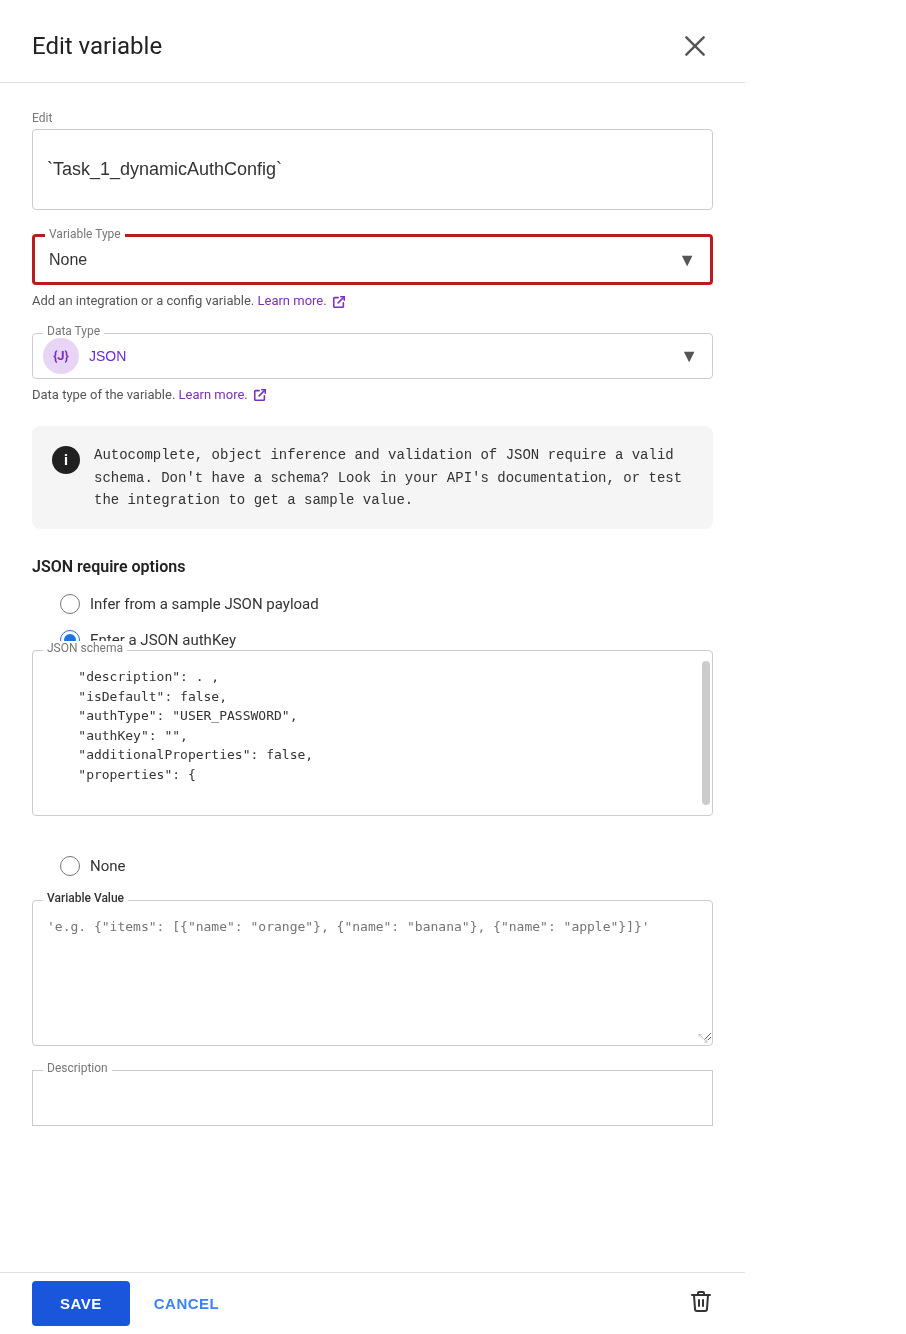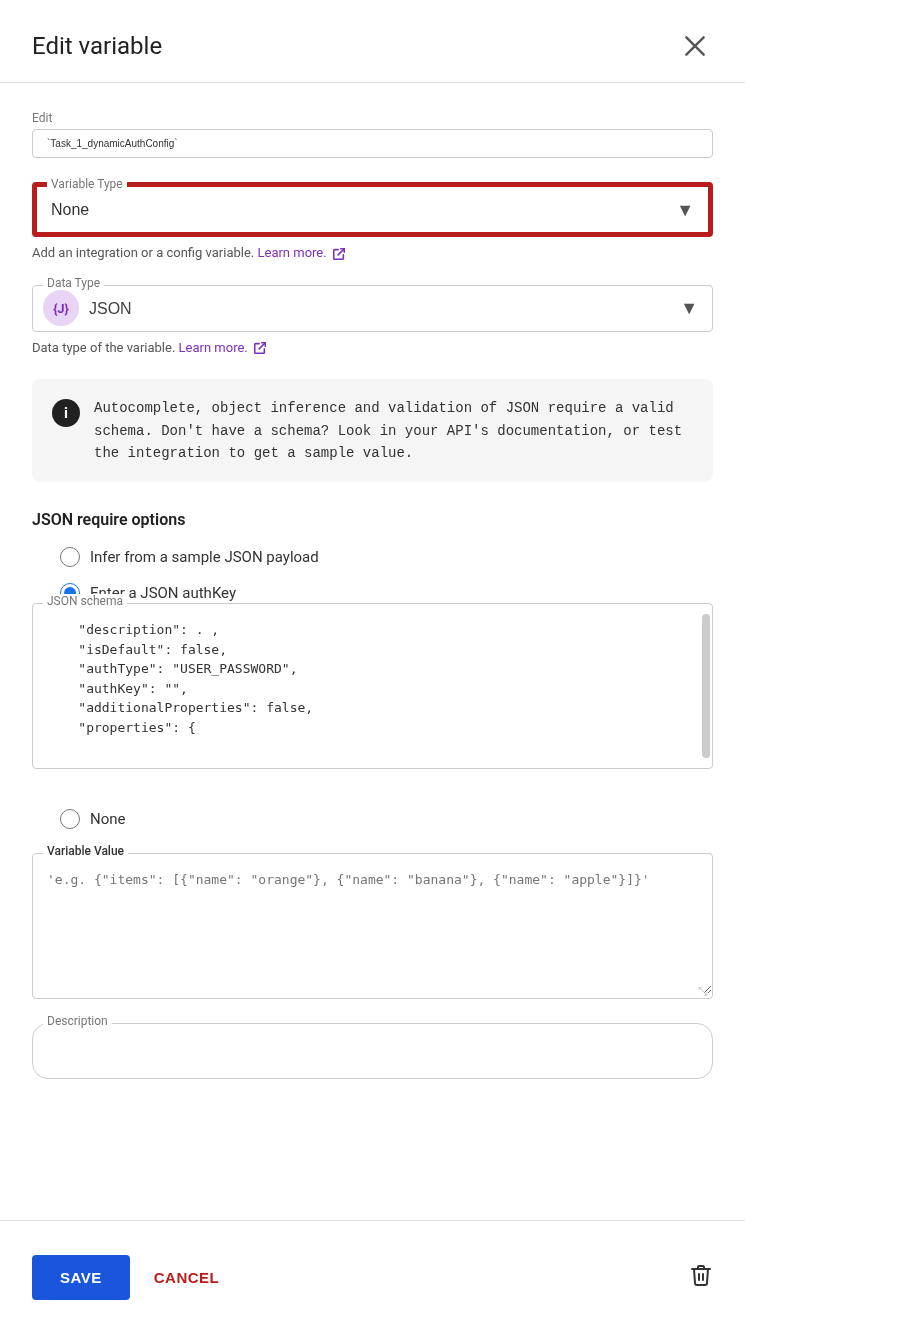--- a/index.html
+++ b/index.html
@@ -61,29 +61,29 @@
       font-size: 12px;
       color: #777;
       margin-bottom: 4px;
       display: block;
     }
 
     .text-input {
       width: 100%;
       border: 1px solid #ccc;
       border-radius: 4px;
-      padding: 8px 14px;
-      font-size: 10px;
+      padding: 29px 14px;
+      font-size: 18px;
       color: #333;
       outline: none;
     }
 
     .select-wrapper {
       position: relative;
-      border: 5px solid #b91c1c;
+      border: 3px solid #b91c1c;
       border-radius: 4px;
       background: #fff;
     }
 
     .select-label-float {
       position: absolute;
       top: -10px;
       left: 10px;
       background: #fff;
       padding: 0 4px;
@@ -144,22 +144,22 @@
       margin-left: 10px;
       font-size: 13px;
       color: #7B2FBE;
       font-weight: bold;
       flex-shrink: 0;
     }
 
     .data-type-select {
       flex: 1;
       padding: 14px 40px 14px 10px;
-      font-size: 16px;
-      color: #404040;
+      font-size: 14px;
+      color: #6d28d9;
       background: none;
       border: none;
       appearance: none;
       cursor: pointer;
       outline: none;
     }
 
     .info-box {
       background: #f5f5f5;
       border-radius: 8px;
@@ -310,40 +310,40 @@
       width: 12px;
       height: 12px;
       cursor: se-resize;
       color: #bbb;
       font-size: 12px;
     }
 
     .description-wrapper {
       position: relative;
       border: 1px solid #ccc;
-      border-radius: 16px;
+      border-radius: 0;
       margin-bottom: 0;
       min-height: 50px;
     }
 
     .description-float-label {
       position: absolute;
       top: -10px;
       left: 10px;
       background: #fff;
       padding: 0 4px;
       font-size: 12px;
       color: #777;
       z-index: 1;
     }
 
     .dialog-footer {
       display: flex;
       align-items: center;
-      padding: 34px 32px;
+      padding: 8px 32px;
       border-top: 1px solid #e0e0e0;
       background: #fff;
       gap: 16px;
     }
 
     .save-btn {
       background: #1a56db;
       color: #fff;
       border: none;
       border-radius: 4px;
@@ -351,21 +351,21 @@
       font-size: 15px;
       font-weight: 600;
       letter-spacing: 0.5px;
       cursor: pointer;
       text-transform: uppercase;
     }
 
     .cancel-btn {
       background: none;
       border: none;
-      color: #b91c1c;
+      color: #3b82f6;
       font-size: 15px;
       font-weight: 600;
       letter-spacing: 0.5px;
       cursor: pointer;
       text-transform: uppercase;
       padding: 14px 8px;
     }
 
     .delete-btn {
       margin-left: auto;

